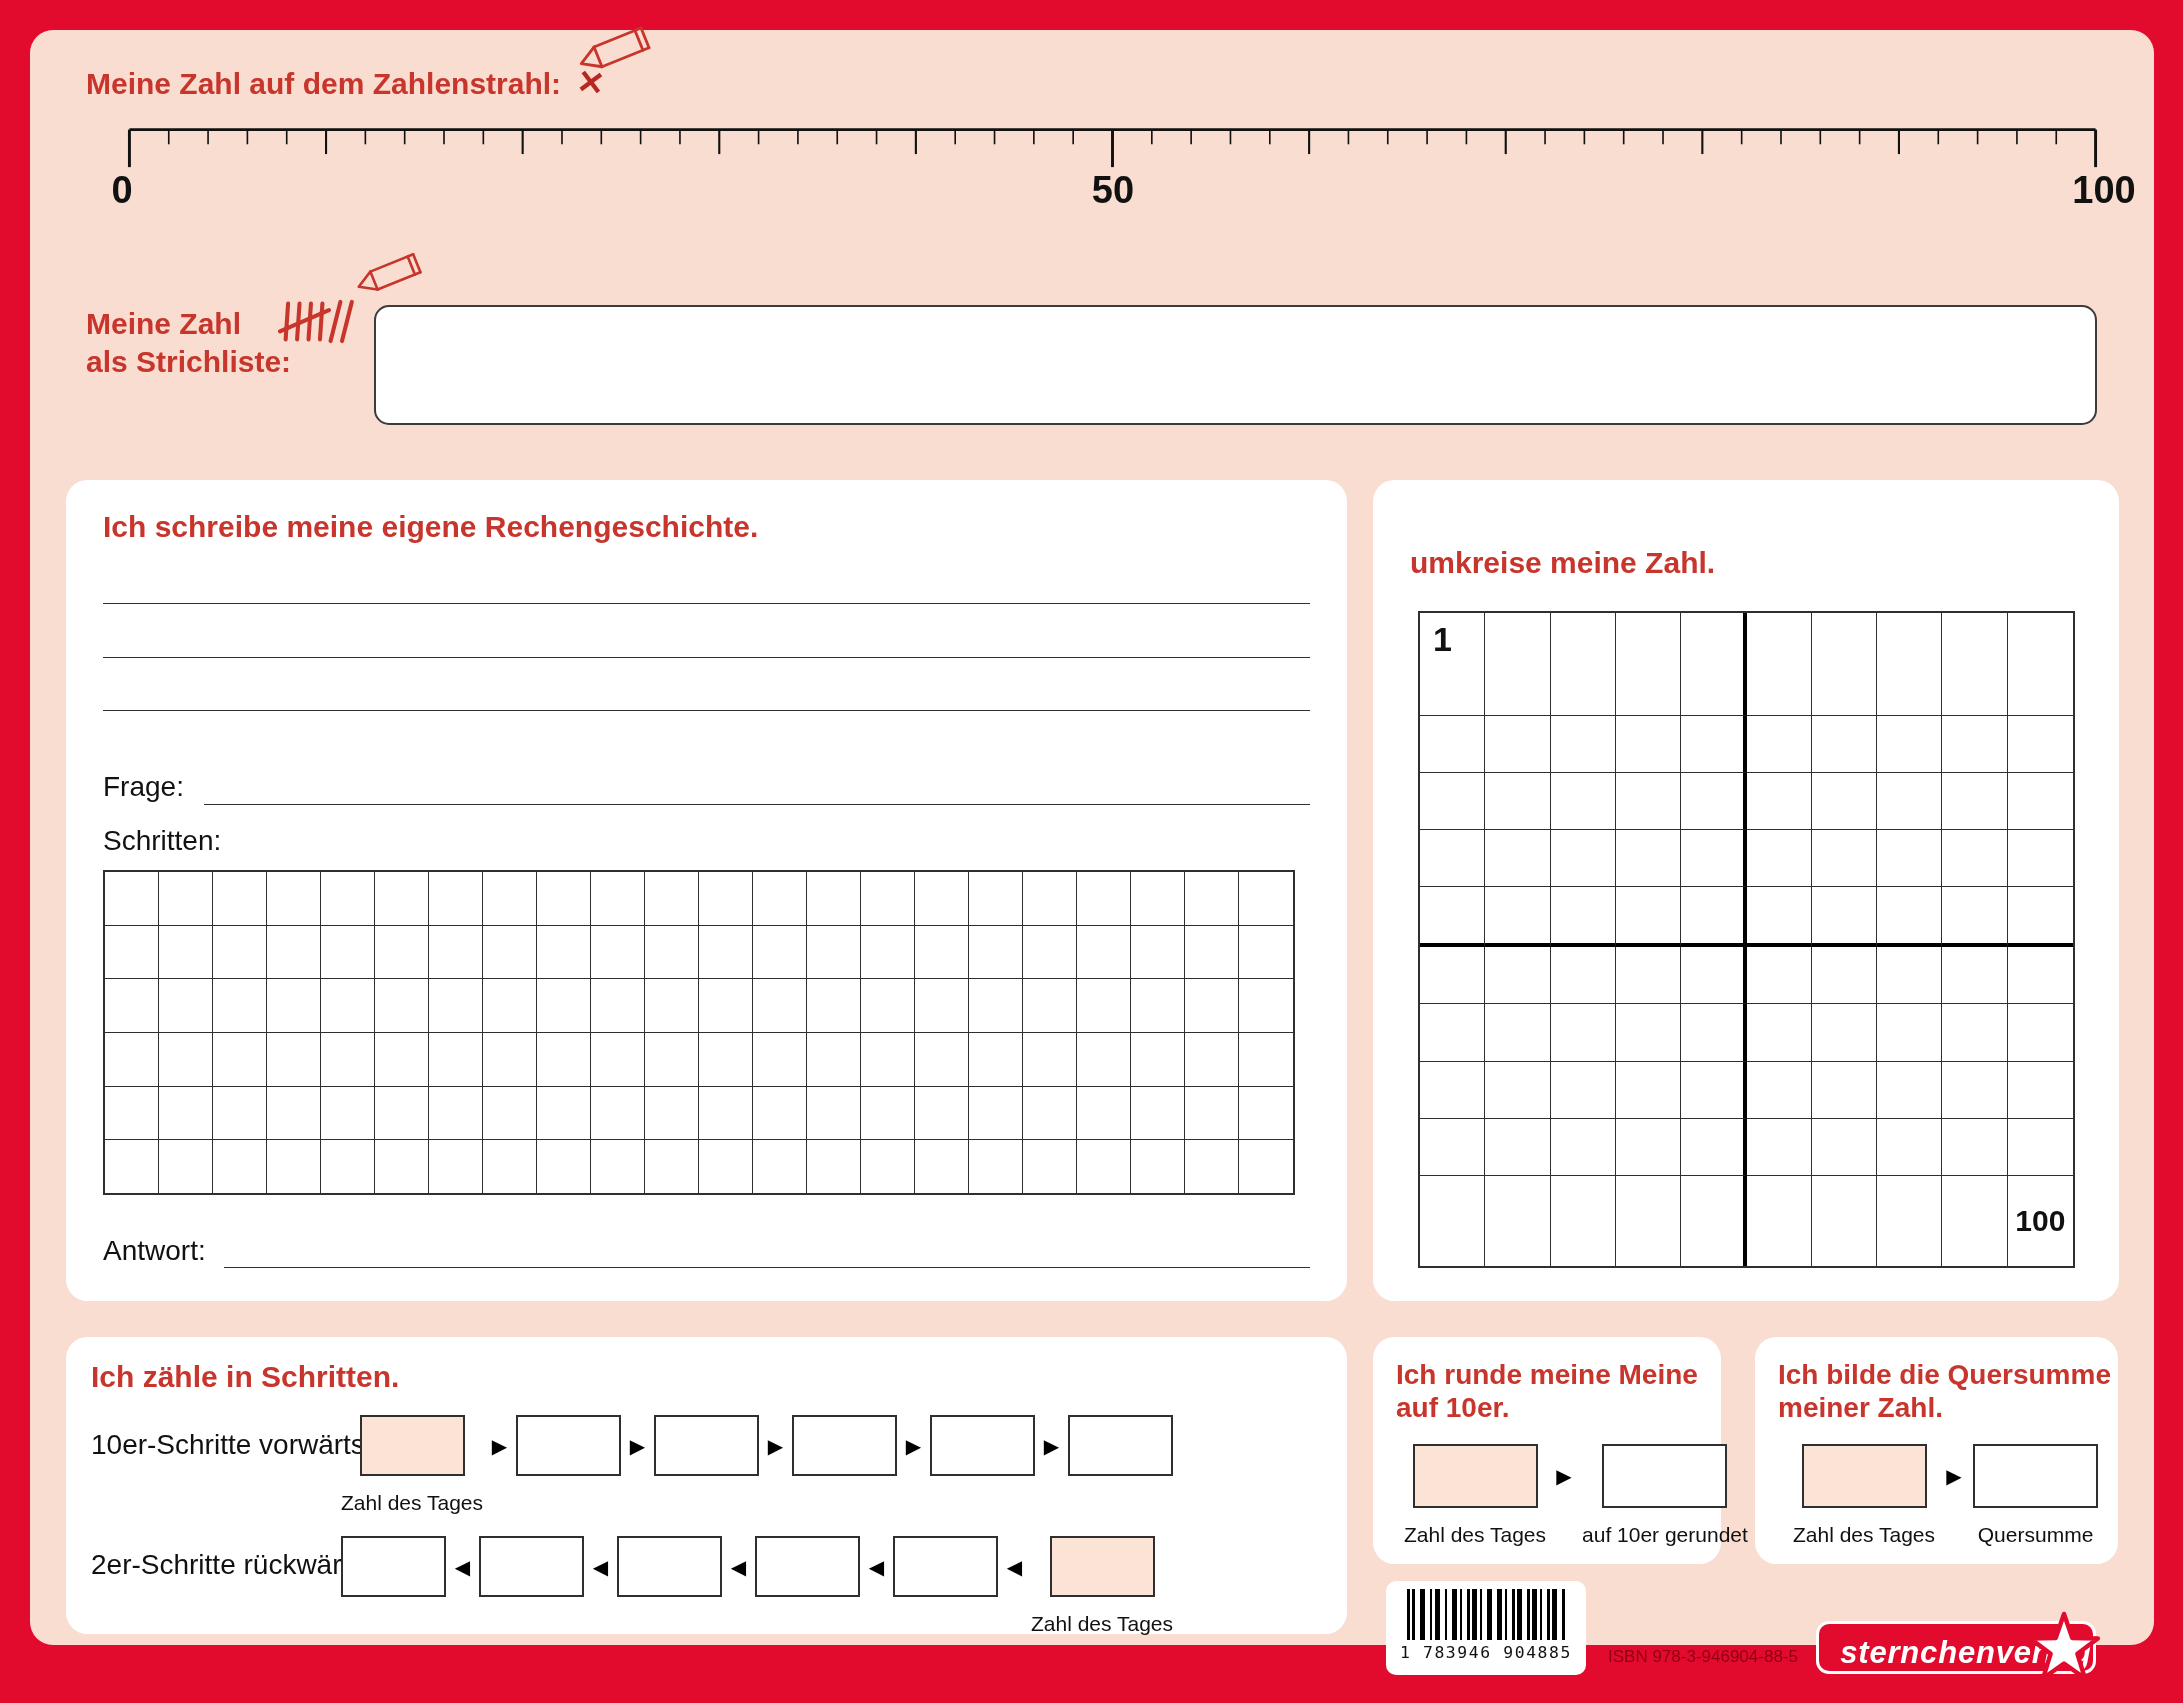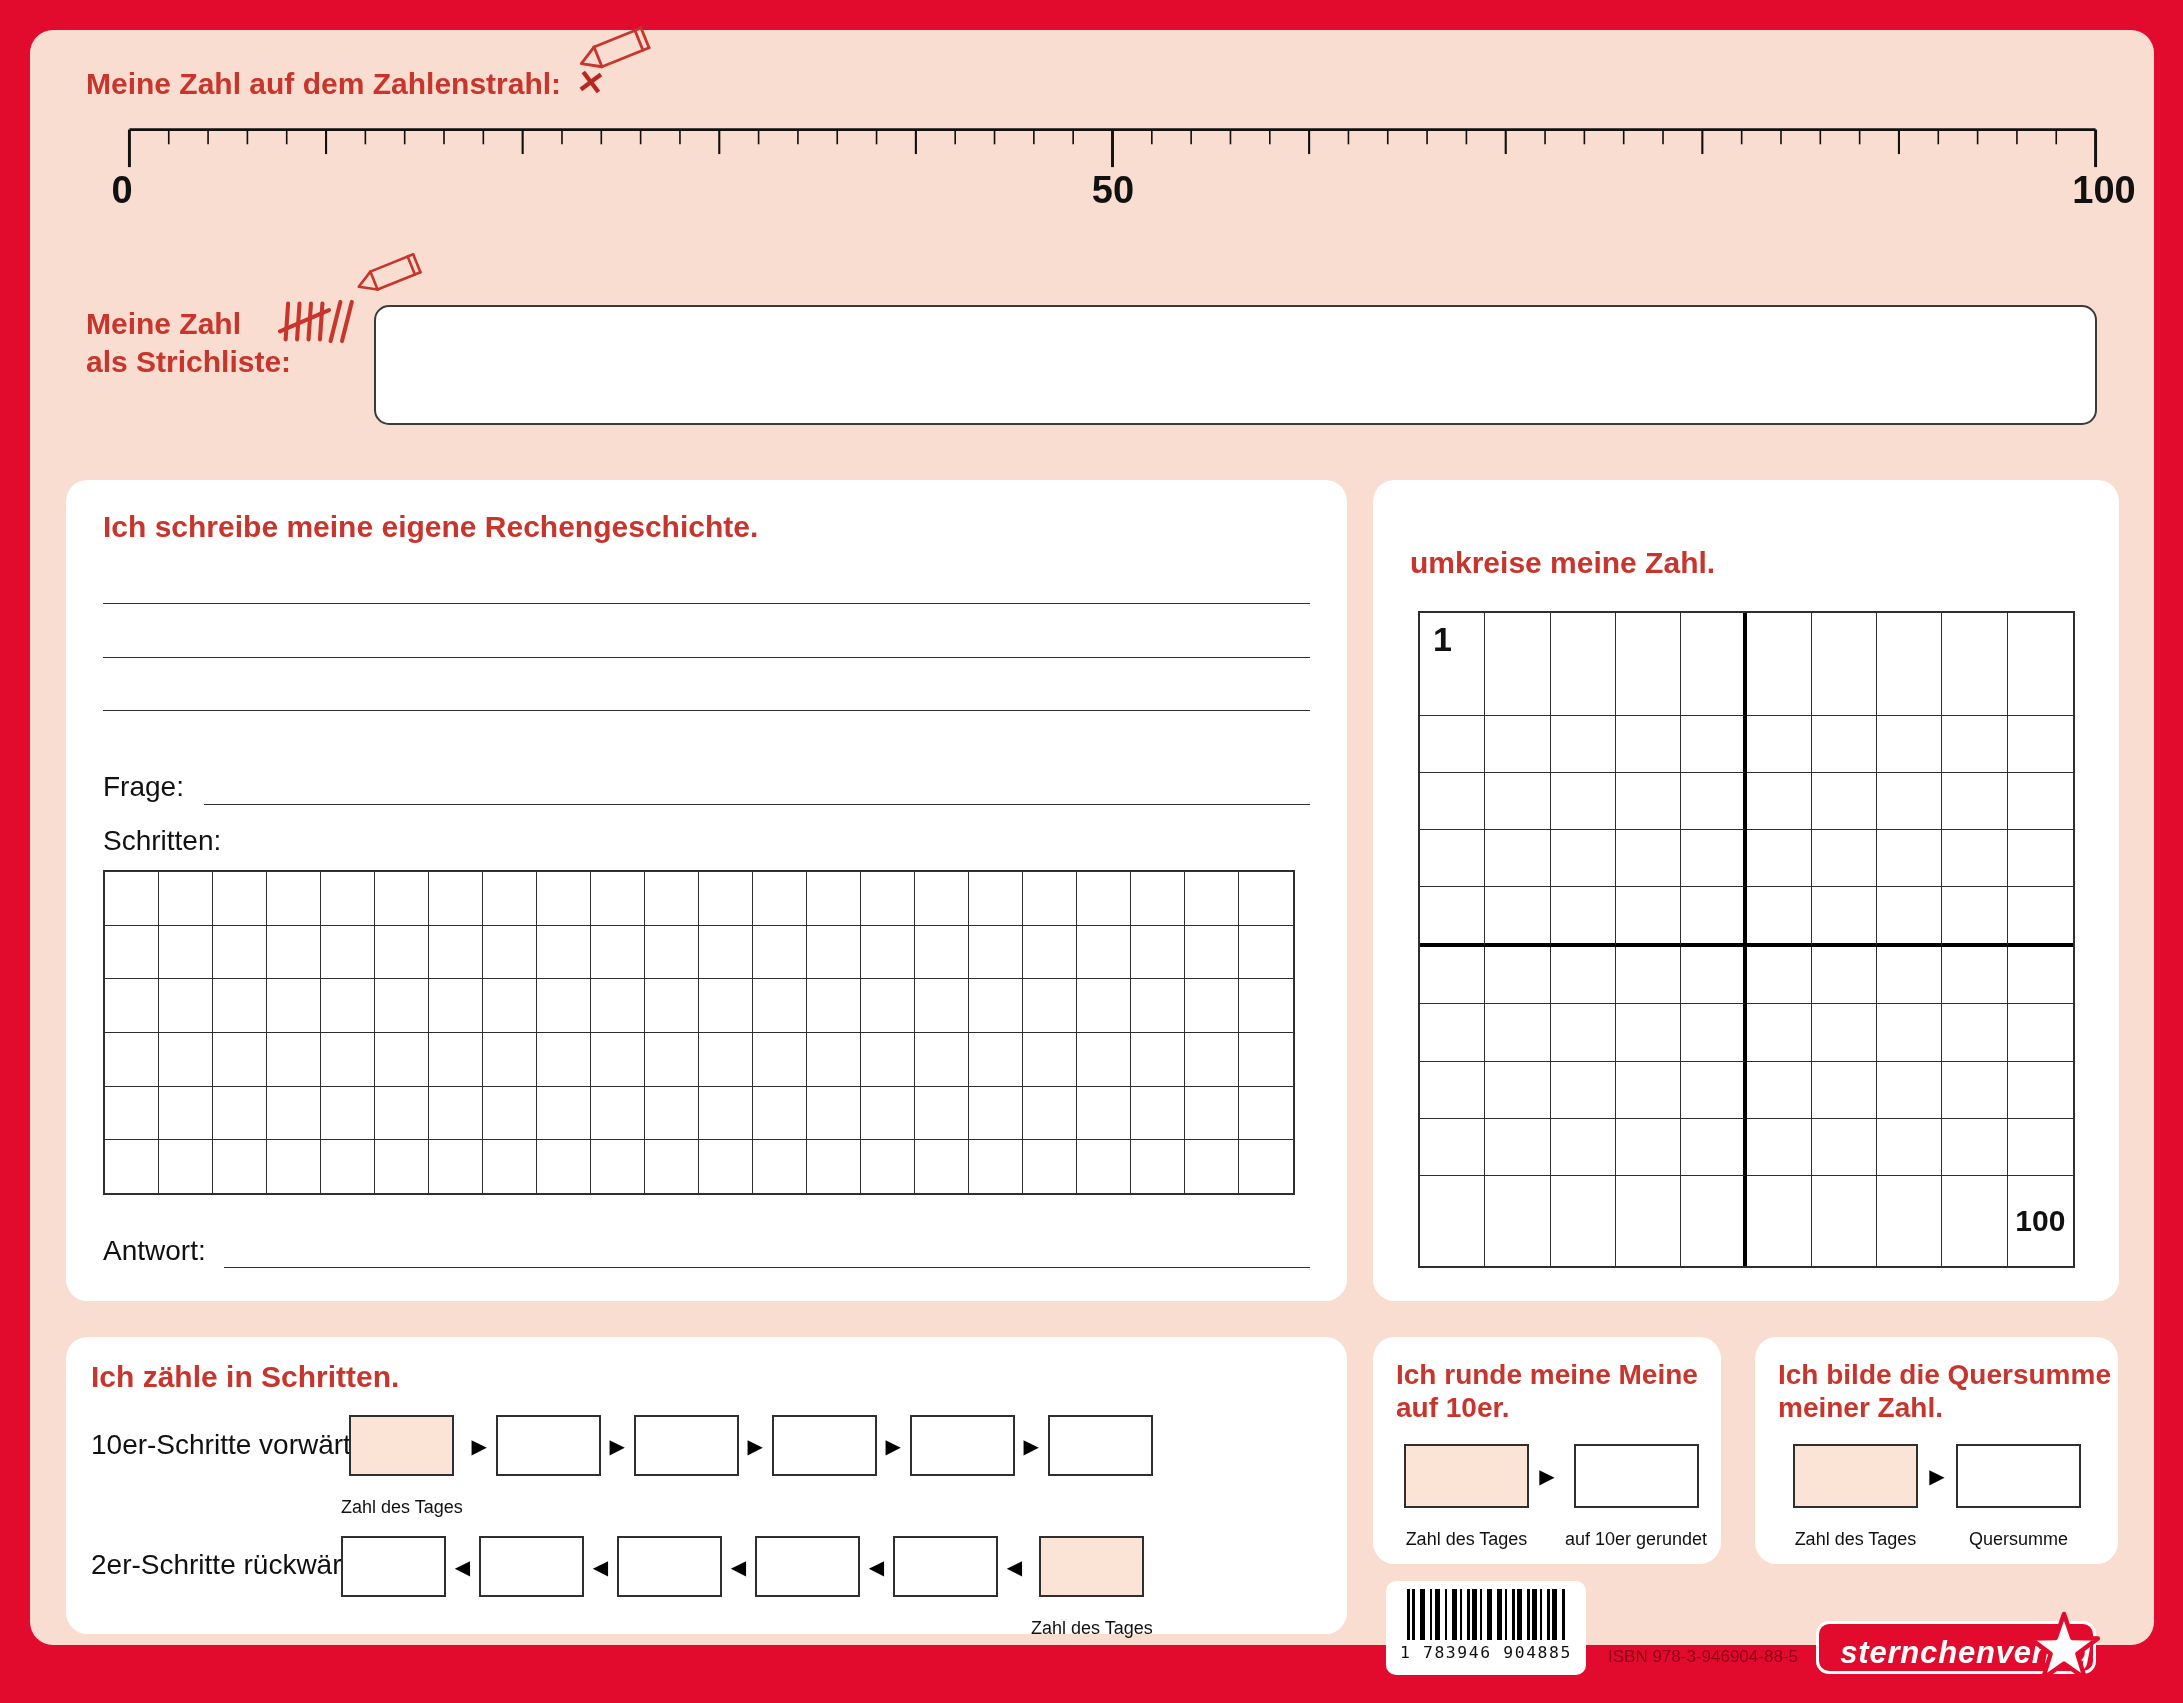--- a/index.html
+++ b/index.html
@@ -26,21 +26,21 @@
   .gcell.no-r{border-right:none;}
   .gcell.no-b{border-bottom:none;}
   .gcell.th-r{border-right:4.1px solid #000;}
   .gcell.th-b{border-bottom:4.1px solid #000;}
   .hf-first{justify-content:flex-start!important;align-items:flex-start!important;padding:6.6px 0 0 13px;font-size:34px;font-weight:700;}
   .hf-last{font-size:30px;font-weight:700;}
   .steps-row{position:absolute;display:flex;align-items:flex-start;}
   .step-cell{display:flex;flex-direction:column;align-items:center;}
   .step-box{width:105px;height:61px;background:#fff;border:2.5px solid var(--line);}
   .step-box.peach{background:var(--peach-box);}
-  .box-label{font-size:18px;color:var(--ink);margin-top:21px;white-space:nowrap;}
+  .box-label{font-size:21px;color:var(--ink);margin-top:15px;white-space:nowrap;}
   .arrow{width:33px;height:61px;display:flex;align-items:center;justify-content:center;font-size:20px;color:#000;}
   .pair-box{width:125px;height:64px;background:#fff;border:2.5px solid var(--line);}
   .pair-box.peach{background:var(--peach-box);}
   .pair-row{position:absolute;display:flex;align-items:flex-start;}
   .pair-cell{display:flex;flex-direction:column;align-items:center;}
   .pencil{position:absolute;transform:rotate(-22deg);}
   .mark-x{display:inline-block;margin-left:16.4px;font-size:33px;font-weight:700;color:#b5271f;transform:rotate(8deg);}
   #barcode-box{position:absolute;left:1386px;top:1581px;width:200px;height:94px;background:#fff;border-radius:10px;z-index:6;display:flex;flex-direction:column;align-items:center;padding-top:8.2px;}
   #bars{display:flex;height:51px;}
   #bars div{height:100%;}

